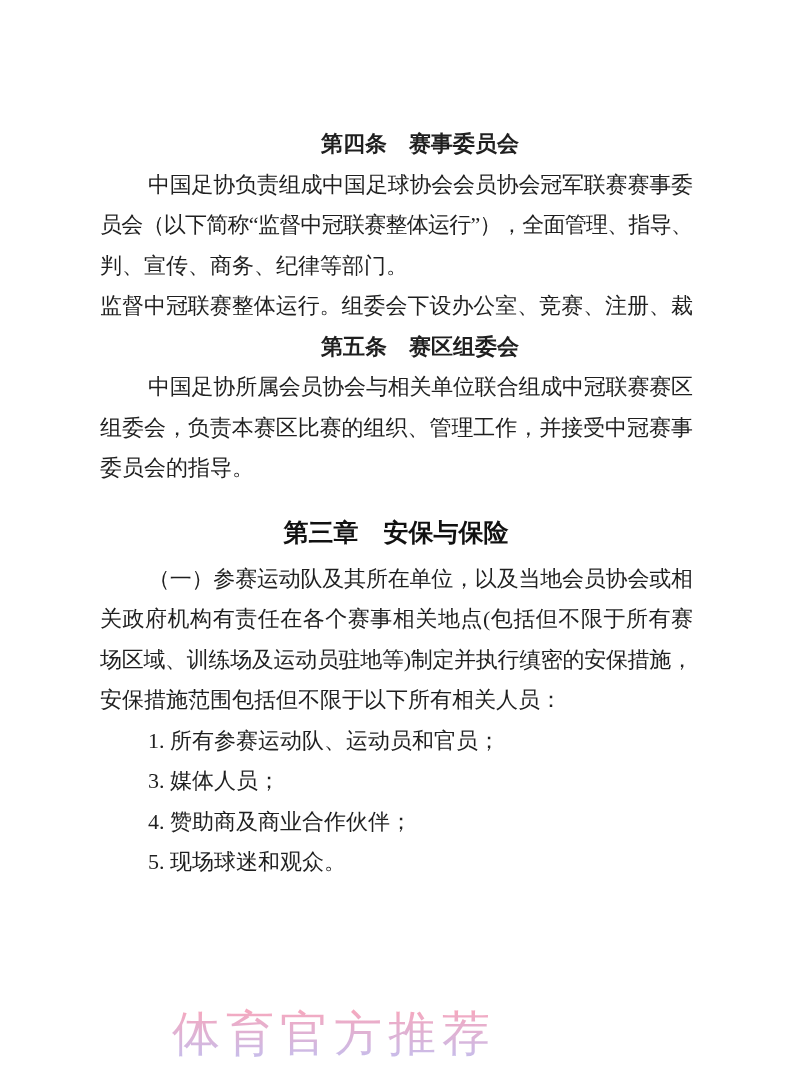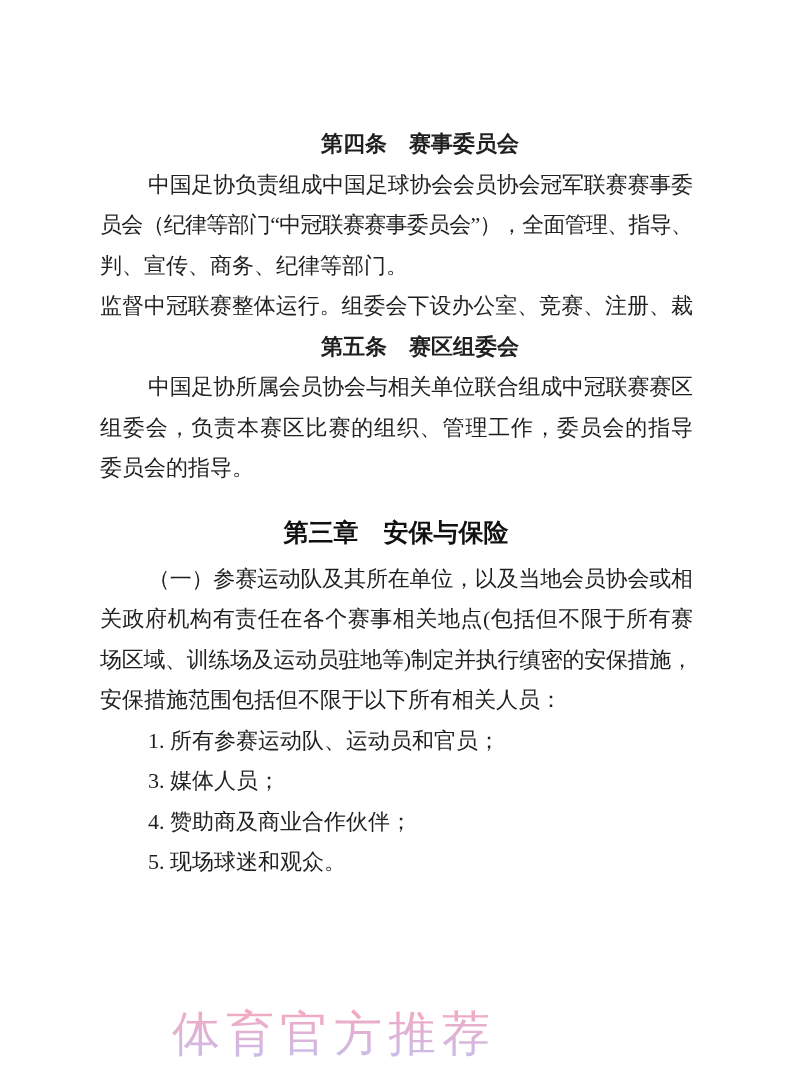--- a/index.html
+++ b/index.html
@@ -53,26 +53,26 @@
     color:transparent;
   }
 </style>
 </head>
 <body>
 
 <div class="page">
   <div class="content">
     <div class="line article">第四条　赛事委员会</div>
     <div class="line indent justify">中国足协负责组成中国足球协会会员协会冠军联赛赛事委</div>
-    <div class="line justify">员会（纪律等部门“中冠联赛赛事委员会”），全面管理、指导、</div>
+    <div class="line justify">员会（以下简称“监督中冠联赛整体运行”），全面管理、指导、</div>
     <div class="line">判、宣传、商务、纪律等部门。</div>
     <div class="line justify">监督中冠联赛整体运行。组委会下设办公室、竞赛、注册、裁</div>
     <div class="line article">第五条　赛区组委会</div>
     <div class="line indent justify">中国足协所属会员协会与相关单位联合组成中冠联赛赛区</div>
-    <div class="line justify">组委会，负责本赛区比赛的组织、管理工作，委员会的指导</div>
+    <div class="line justify">组委会，负责本赛区比赛的组织、管理工作，并接受中冠赛事</div>
     <div class="line">委员会的指导。</div>
     <div class="line chapter">第三章　安保与保险</div>
     <div class="line indent justify">（一）参赛运动队及其所在单位，以及当地会员协会或相</div>
     <div class="line justify">关政府机构有责任在各个赛事相关地点(包括但不限于所有赛</div>
     <div class="line justify">场区域、训练场及运动员驻地等)制定并执行缜密的安保措施，</div>
     <div class="line">安保措施范围包括但不限于以下所有相关人员：</div>
     <div class="line indent">1. 所有参赛运动队、运动员和官员；</div>
     <div class="line indent">3. 媒体人员；</div>
     <div class="line indent">4. 赞助商及商业合作伙伴；</div>
     <div class="line indent">5. 现场球迷和观众。</div>

